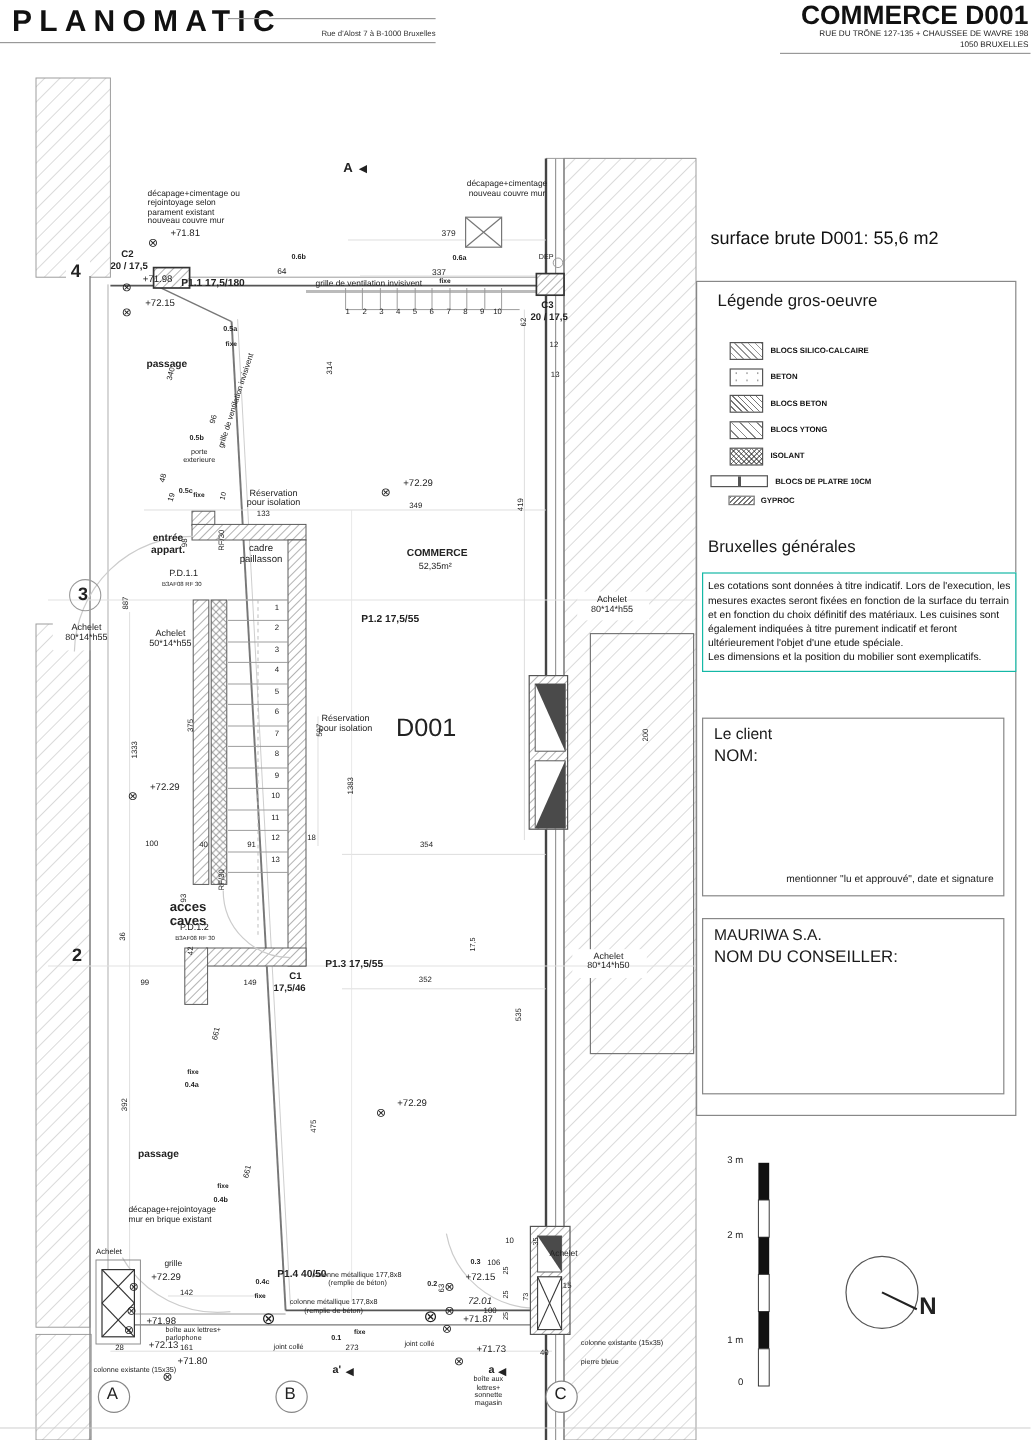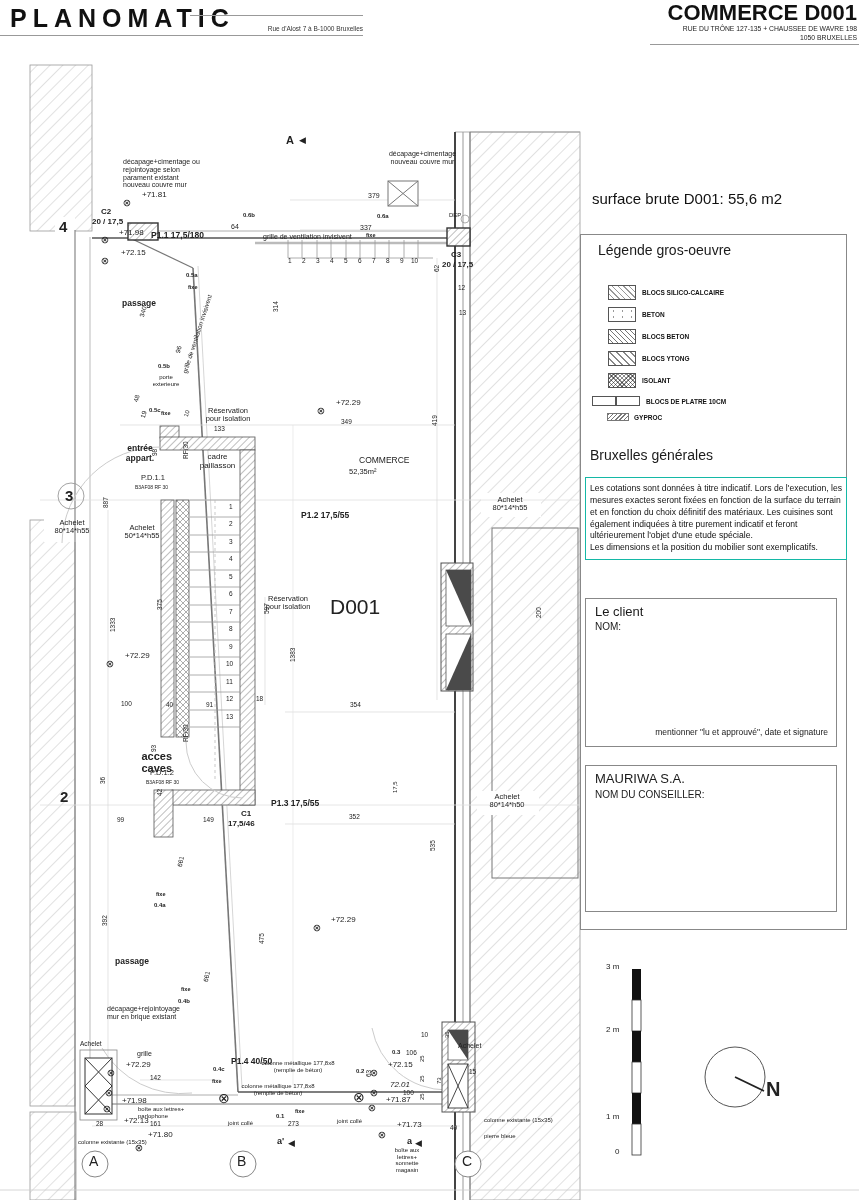--- a/index.html
+++ b/index.html
@@ -24,21 +24,21 @@
   .sw-ytong{background:repeating-linear-gradient(45deg,#fff 0 4px,#888 4px 5px);}
   .sw-isolant{background-image:repeating-linear-gradient(45deg,rgba(0,0,0,.45) 0 1px,transparent 1px 3px),
               repeating-linear-gradient(-45deg,rgba(0,0,0,.45) 0 1px,transparent 1px 3px);}
   .sw-platre{width:46px;height:8px;background:linear-gradient(to right,transparent 47%,#555 47%,#555 53%,transparent 53%);margin-left:-16px;}
   .sw-gyproc{width:20px;height:6px;border:none;background:repeating-linear-gradient(135deg,#777 0 1px,transparent 1px 3px);outline:1px solid #777;}
   .rm-title{position:absolute;left:590px;top:447px;font-size:14px;}
   .rm-body{position:absolute;left:585px;top:477px;width:252px;border:1px solid #14b8a6;background:#fff;
            font-size:8.6px;line-height:1.38;padding:5px 4px;white-space:pre-line;color:#111;}
   .bon{position:absolute;left:582px;top:567px;font-size:15px;font-weight:600;letter-spacing:.3px;}
   .sig-t1{position:absolute;font-size:13px;}
-  .sig-t2{position:absolute;font-size:10px;}
+  .sig-t2{position:absolute;font-size:14px;}
   .sig-note{position:absolute;font-size:8.5px;text-align:right;}
   
   #plan-labels{position:absolute;left:0;top:0;width:859px;height:1200px;pointer-events:none;}
   .plan-label{position:absolute;white-space:pre-line;line-height:1.12;color:#222;transform-origin:left top;}
   svg{position:absolute;left:0;top:0;}
 </style>
 </head>
 <body>
 
 <div id="page">
@@ -269,21 +269,21 @@
       <div class="plan-label" style="left: 341px; top: 418px; font-size: 6.5px;">349</div>
       <div class="plan-label" style="left: 431px; top: 426px; font-size: 6.5px; transform: rotate(-90deg);">419</div>
       <div class="plan-label" style="left: 120px; top: 444px; font-size: 8.5px; font-weight: bold; width: 40px; text-align: center;">entrée
 appart.</div>
       <div class="plan-label" style="left: 151px; top: 456px; font-size: 6.5px; transform: rotate(-90deg);">98</div>
       <div class="plan-label" style="left: 195px; top: 453px; font-size: 8px; width: 45px; text-align: center;">cadre
 paillasson</div>
       <div class="plan-label" style="left: 141px; top: 474px; font-size: 7.5px;">P.D.1.1</div>
       <div class="plan-label" style="left: 135px; top: 485px; font-size: 5px;">B3AF08 RF 30</div>
       <div class="plan-label" style="left: 182px; top: 459px; font-size: 6.5px; transform: rotate(-90deg);">RF/30</div>
-      <div class="plan-label" style="left: 359px; top: 456px; font-size: 8.5px; font-weight: normal;">COMMERCE</div>
+      <div class="plan-label" style="left: 339px; top: 456px; font-size: 8.5px; font-weight: bold;">COMMERCE</div>
       <div class="plan-label" style="left: 349px; top: 468px; font-size: 7.5px;">52,35m²</div>
       <div class="plan-label" style="left: 301px; top: 511px; font-size: 8.5px; font-weight: bold;">P1.2 17,5/55</div>
       <div class="plan-label" style="left: 116px; top: 524px; font-size: 7.5px; width: 52px; text-align: center;">Achelet
 50*14*h55</div>
       <div class="plan-label" style="left: 102px; top: 508px; font-size: 6.5px; transform: rotate(-90deg);">887</div>
       <div class="plan-label" style="left: 65px; top: 488px; font-size: 15px; font-weight: bold;">3</div>
       <div class="plan-label" style="left: 46px; top: 519px; font-size: 7.5px; width: 52px; text-align: center;">Achelet
 80*14*h55</div>
       <div class="plan-label" style="left: 482px; top: 496px; font-size: 7.5px; width: 56px; text-align: center;">Achelet
 80*14*h55</div>

